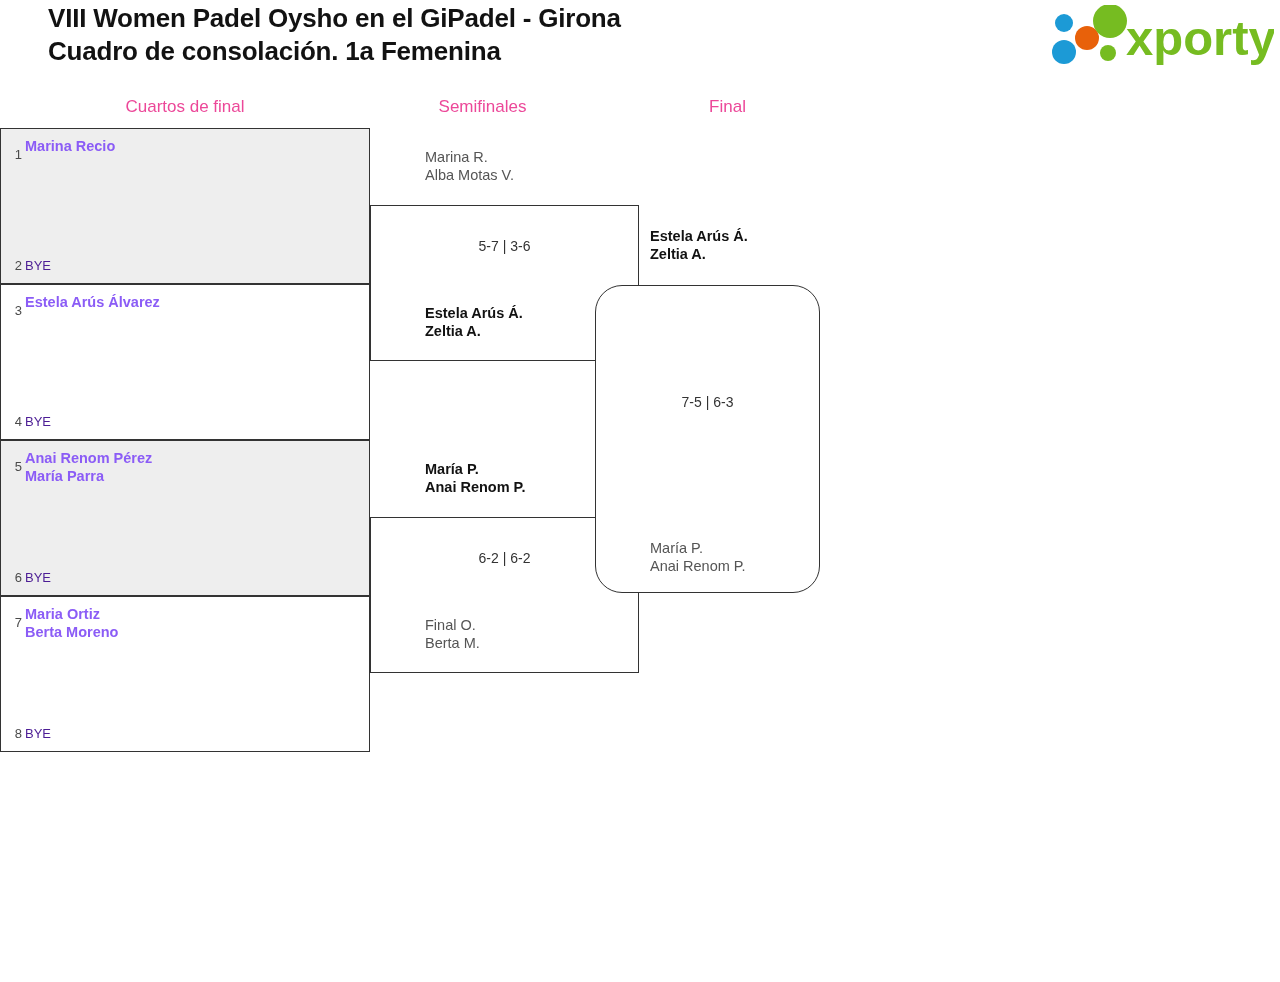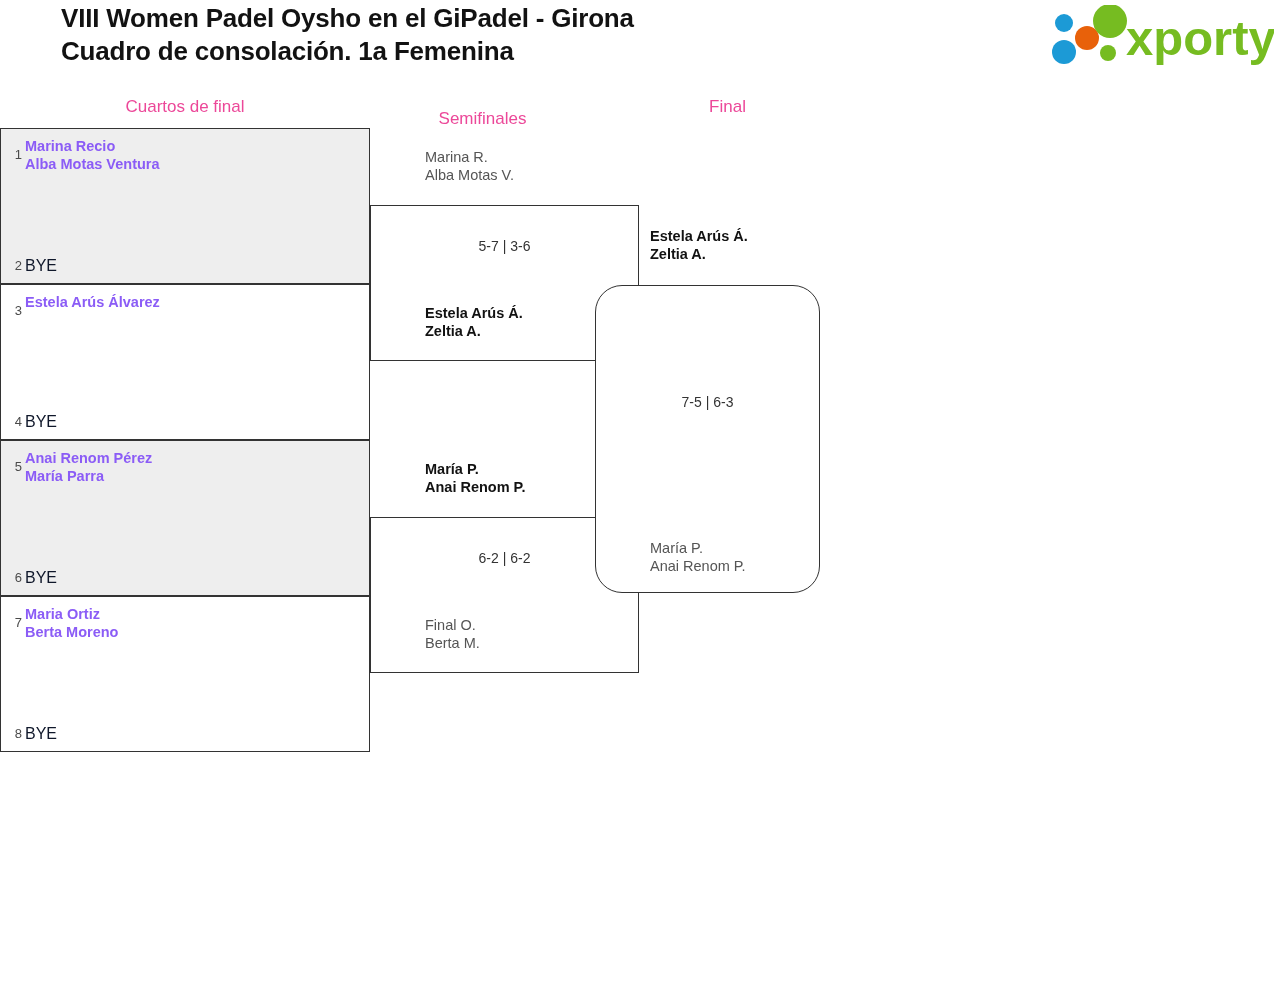--- a/index.html
+++ b/index.html
@@ -15,21 +15,21 @@
 
   #page {
     position: relative;
     width: 1280px;
     height: 982px;
   }
 
   
   .header-title {
     position: absolute;
-    left: 17px;
+    left: 4px;
     top: 2px;
     width: 900px;
     padding-left: 44px;
   }
   .header-title .line {
     font-size: 26px;
     font-weight: 700;
     line-height: 33px;
     letter-spacing: -0.2px;
     color: #121212;
@@ -50,21 +50,21 @@
   .round-head {
     position: absolute;
     font-size: 17px;
     font-weight: 400;
     color: #ec4899;
     text-align: center;
     line-height: 20px;
     white-space: nowrap;
   }
   .rh-1 { left: 0px;   top: 97px; width: 370px; }
-  .rh-2 { left: 370px; top: 97px; width: 225px; margin-top: 12px; }
+  .rh-2 { left: 370px; top: 97px; width: 225px; }
   .rh-3 { left: 615px; top: 97px; width: 225px; }
 
   
   .bracket { position: absolute; left: 0; top: 0; width: 1280px; height: 982px; }
 
   .match {
     position: absolute;
     border: 1px solid #333333;
   }
 
@@ -107,21 +107,21 @@
   .seed.two-line { padding-top: 9px; }
 
   .pair { flex: 1 1 auto; }
   .pair .nm {
     font-size: 14.5px;
     line-height: 18px;
     white-space: nowrap;
   }
   .winner .nm { color: #8b5cf6; font-weight: 700; }
   .loser  .nm { color: #555555; font-weight: 400; }
-  .bye .nm { color: #0f172a; font-weight: 400; font-size: 16px; }
+  .bye .nm { color: #4c1d95; font-weight: 400; font-size: 13px; }
 
   
   .r2 {
     left: 370px;
     width: 269px;
     height: 156px;
     background: #ffffff;
   }
   .r2-m1 { top: 205px; }
   .r2-m2 { top: 517px; }
@@ -195,21 +195,20 @@
   <div class="round-head rh-2">Semifinales</div>
   <div class="round-head rh-3">Final</div>
 
   <div class="bracket">
 
     <div class="match r1 shade r1-m1">
       <div class="slot slot-top winner">
         <div class="seed two-line">1</div>
         <div class="pair">
           <div class="nm">Marina Recio</div>
-          <div class="nm">Alba Motas Ventura</div>
         </div>
       </div>
       <div class="slot slot-bottom bye">
         <div class="seed">2</div>
         <div class="pair">
           <div class="nm">BYE</div>
         </div>
       </div>
     </div>
 

